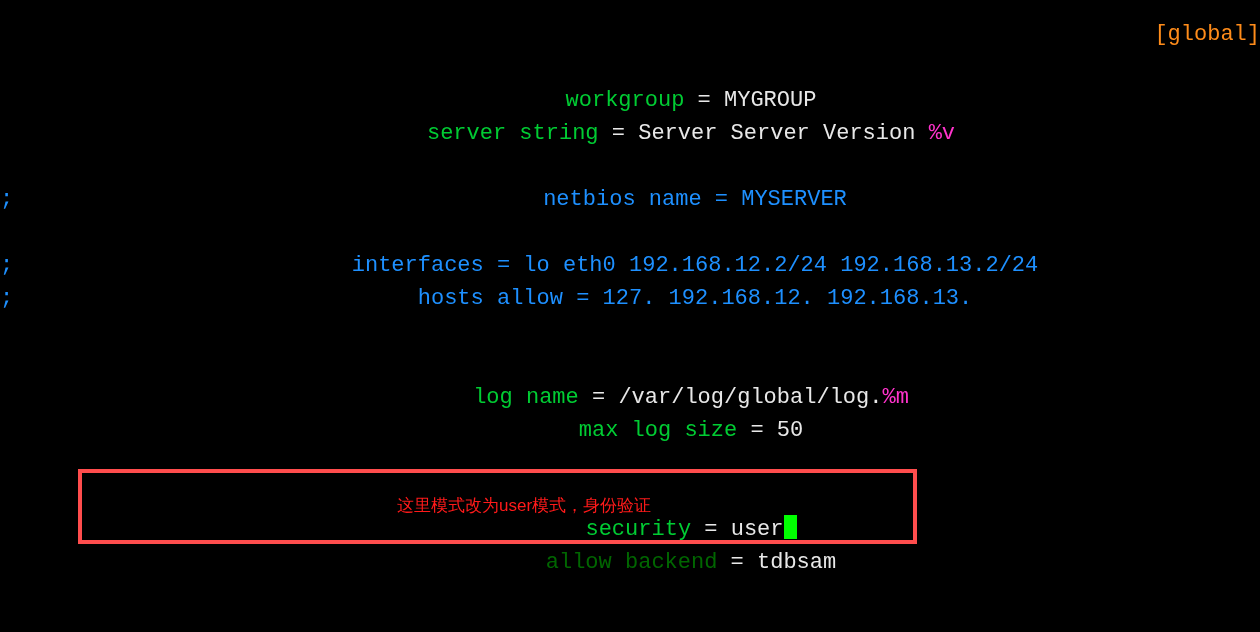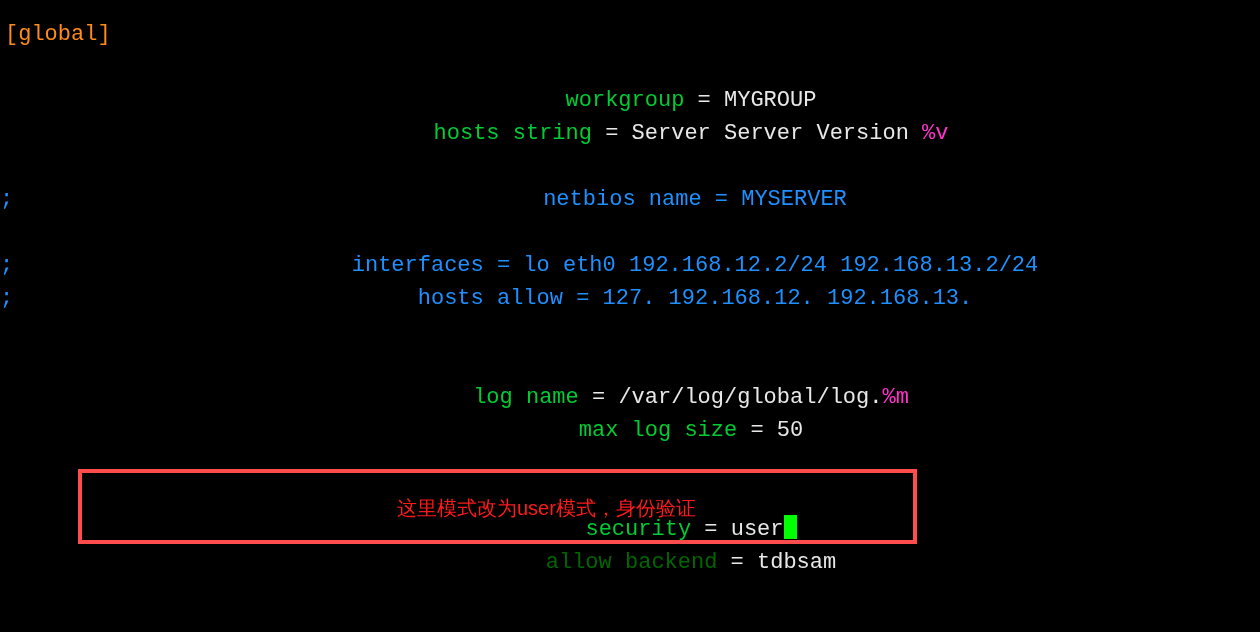--- a/index.html
+++ b/index.html
@@ -17,21 +17,22 @@
     }
     .line {
       white-space: pre;
       min-height: 33px;
     }
     .indent {
       padding-left: 122px;
       text-align: center;
     }
     .bracket-line {
-      padding-left: 5px;
+      padding-left: 15px;
+      text-align: right;
     }
     .margin-semi {
       position: relative;
     }
     .margin-semi::before {
       content: ";";
       position: absolute;
       left: 0;
       color: #1e90ff;
     }
@@ -51,34 +52,34 @@
     }
     .annotation-box {
       position: absolute;
       border: 4px solid #ff4d4d;
       pointer-events: none;
     }
     .annotation-text {
       position: absolute;
       color: #ff1a1a;
       font-family: "Microsoft YaHei", "SimSun", sans-serif;
-      font-size: 20px;
+      font-size: 17px;
       white-space: nowrap;
     }
   </style>
 </head>
 <body>
 
 <div class="line bracket-line"><span class="orange">[global]</span></div>
 
 <div class="line"></div>
 
 <div class="line indent"><span class="green">workgroup</span><span class="white"> = </span><span class="white">MYGROUP</span></div>
 
-<div class="line indent"><span class="green">hosts string</span><span class="white"> = </span><span class="white">Server Server Version </span><span class="magenta">%v</span></div>
+<div class="line indent"><span class="green">server string</span><span class="white"> = </span><span class="white">Server Server Version </span><span class="magenta">%v</span></div>
 
 <div class="line"></div>
 
 <div class="line indent margin-semi"><span class="blue">netbios name = MYSERVER</span></div>
 
 <div class="line"></div>
 
 <div class="line indent margin-semi"><span class="blue">interfaces = lo eth0 192.168.12.2/24 192.168.13.2/24</span></div>
 
 <div class="line indent margin-semi"><span class="blue">hosts allow = 127. 192.168.12. 192.168.13.</span></div>

